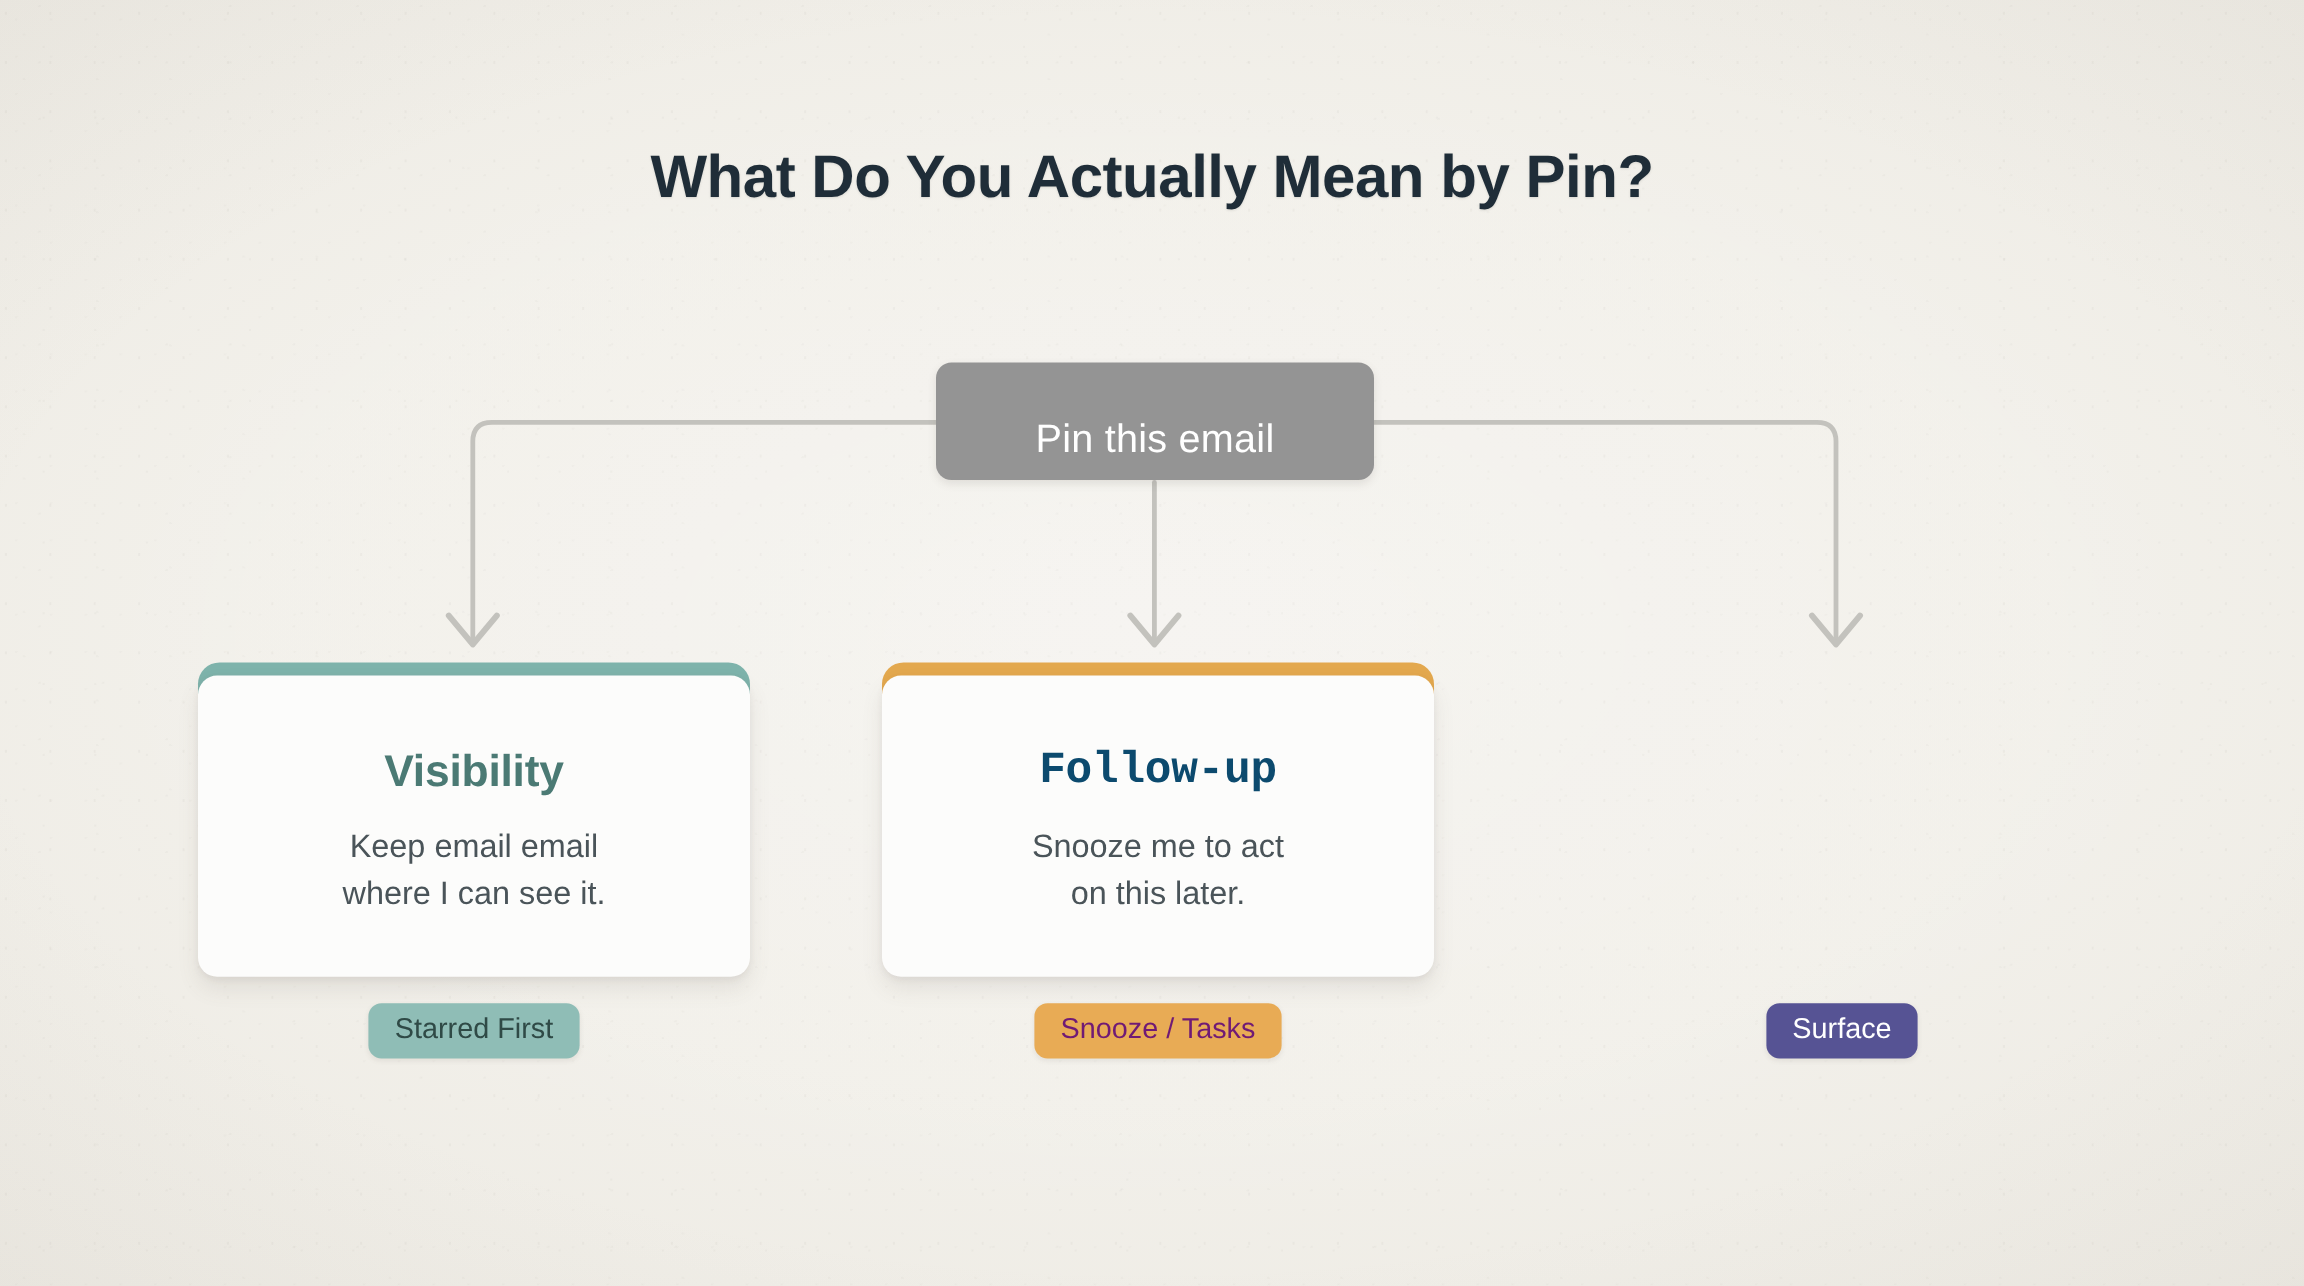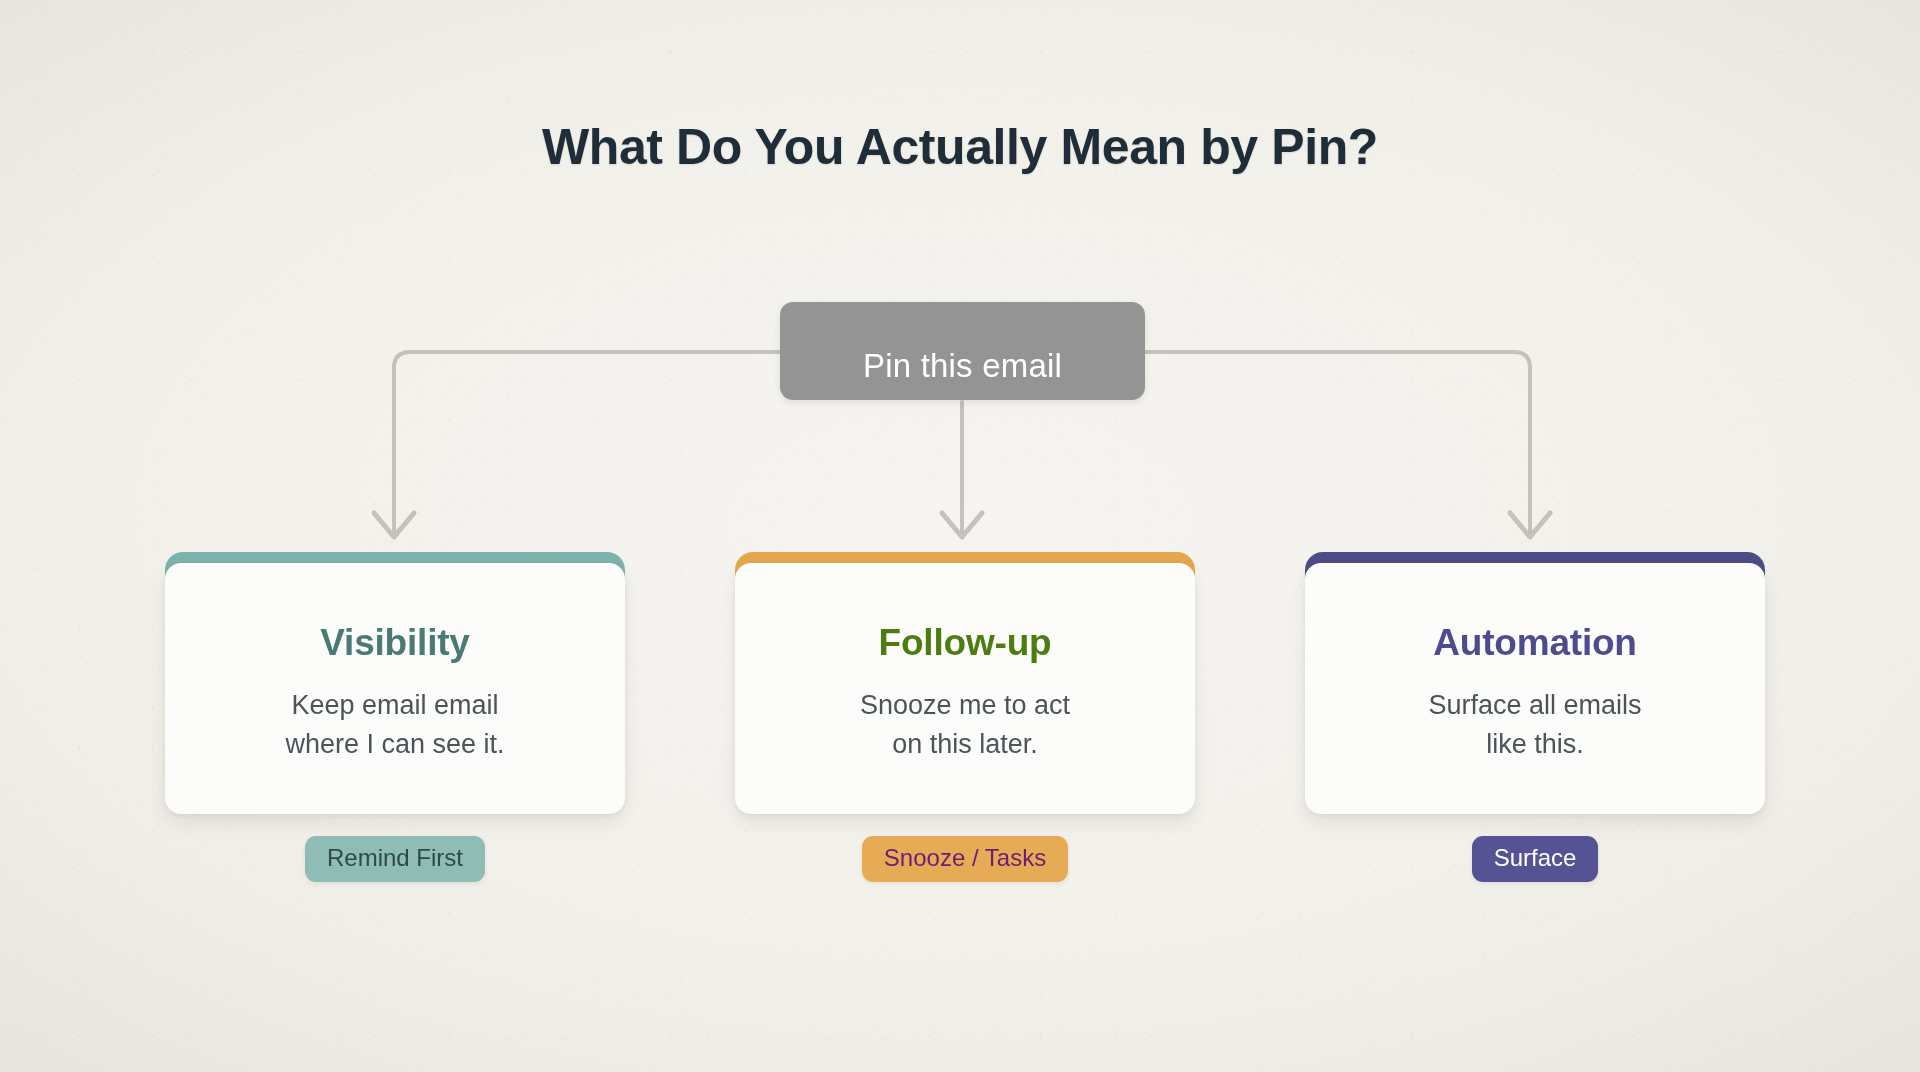--- a/index.html
+++ b/index.html
@@ -191,48 +191,36 @@
       <div class="card">
         <div class="card-title" id="title-0" style="color: rgb(75, 122, 116);">Visibility</div>
         <div class="card-body">
           <div>Keep email email</div>
           <div>where I can see it.</div>
         </div>
       </div>
     </div>
   </div>
   <div class="badge-row col-0" style="left:165px;">
-    <span class="badge" id="badge-0" style="background: rgb(143, 189, 182); color: rgb(47, 74, 70);">Remind First</span>
+    <span class="badge" id="badge-0" style="background: rgb(143, 189, 182); color: rgb(47, 74, 70);">Starred First</span>
   </div>
 
   <div class="column col-1">
     <div class="card-wrap">
       <div class="card-tab" id="tab-1" style="background: rgb(227, 168, 78);"></div>
       <div class="card">
-        <div class="card-title" id="title-1" style="color: #4d7c0f;">Follow-up</div>
+        <div class="card-title" id="title-1" style="color: #0c4a6e; font-family: Liberation Mono, monospace;">Follow-up</div>
         <div class="card-body">
           <div>Snooze me to act</div>
           <div>on this later.</div>
         </div>
       </div>
     </div>
   </div>
   <div class="badge-row col-1" style="left:735px;">
     <span class="badge" id="badge-1" style="background: rgb(232, 171, 85); color: #701a75;">Snooze / Tasks</span>
   </div>
 
-  <div class="column col-2">
-    <div class="card-wrap">
-      <div class="card-tab" id="tab-2" style="background: rgb(78, 76, 134);"></div>
-      <div class="card">
-        <div class="card-title" id="title-2" style="color: rgb(78, 76, 140);">Automation</div>
-        <div class="card-body">
-          <div>Surface all emails</div>
-          <div>like this.</div>
-        </div>
-      </div>
-    </div>
-  </div>
   <div class="badge-row col-2" style="left:1305px;">
     <span class="badge" id="badge-2" style="background: rgb(86, 83, 148); color: rgb(255, 255, 255);">Surface</span>
   </div>
 
 </div>
 
 </body></html>

